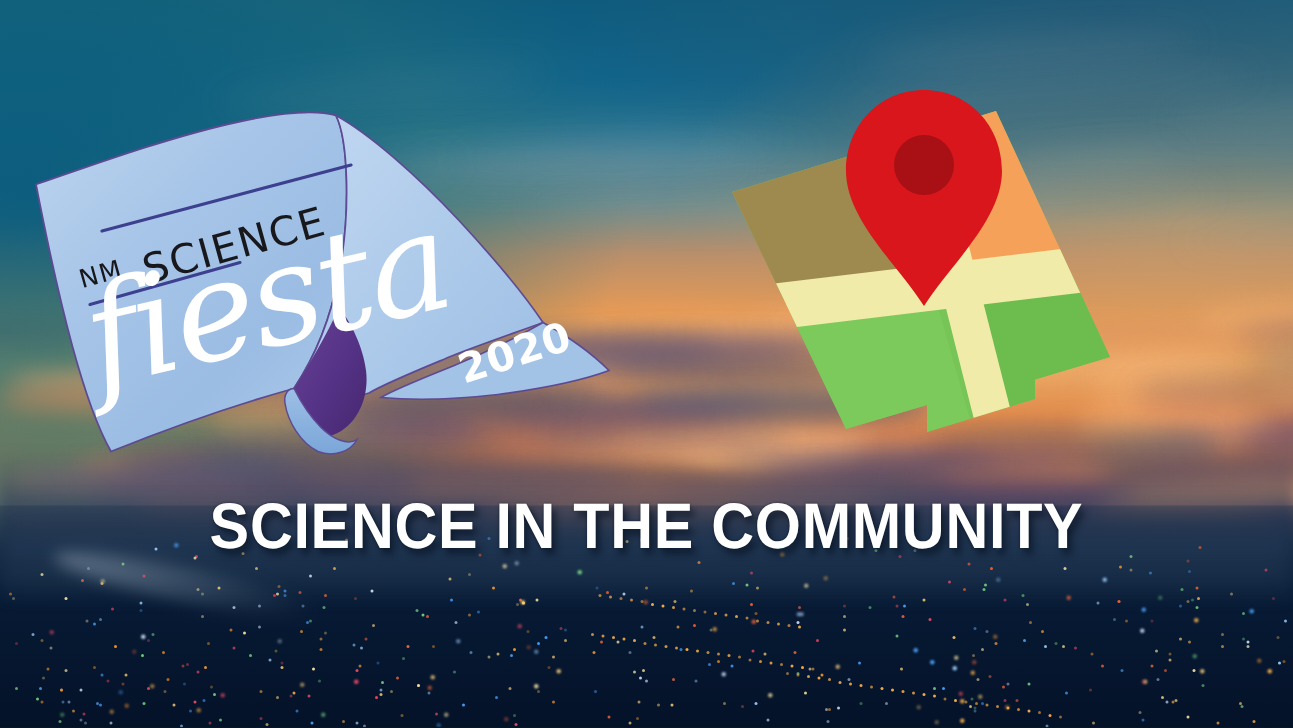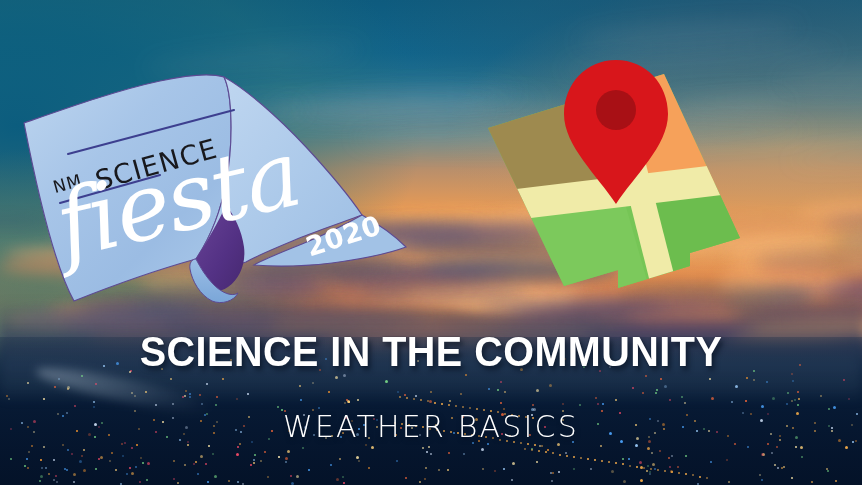--- a/index.html
+++ b/index.html
@@ -958,15 +958,14 @@
                  C 118 12, 96 36, 96 66
                  C 96 98, 130 128, 148 156
                  C 166 128, 200 98, 200 66
                  C 200 36, 178 12, 148 12 Z" fill="#d8161b"></path>
         <circle cx="148" cy="62" r="20" fill="#a81015"></circle>
       </g>
     </svg>
   </div>
 
   <div id="title-main">SCIENCE IN THE COMMUNITY</div>
-  <div id="title-sub">WEATHER BASICS</div>
 
 </div>
 
 </body></html>

